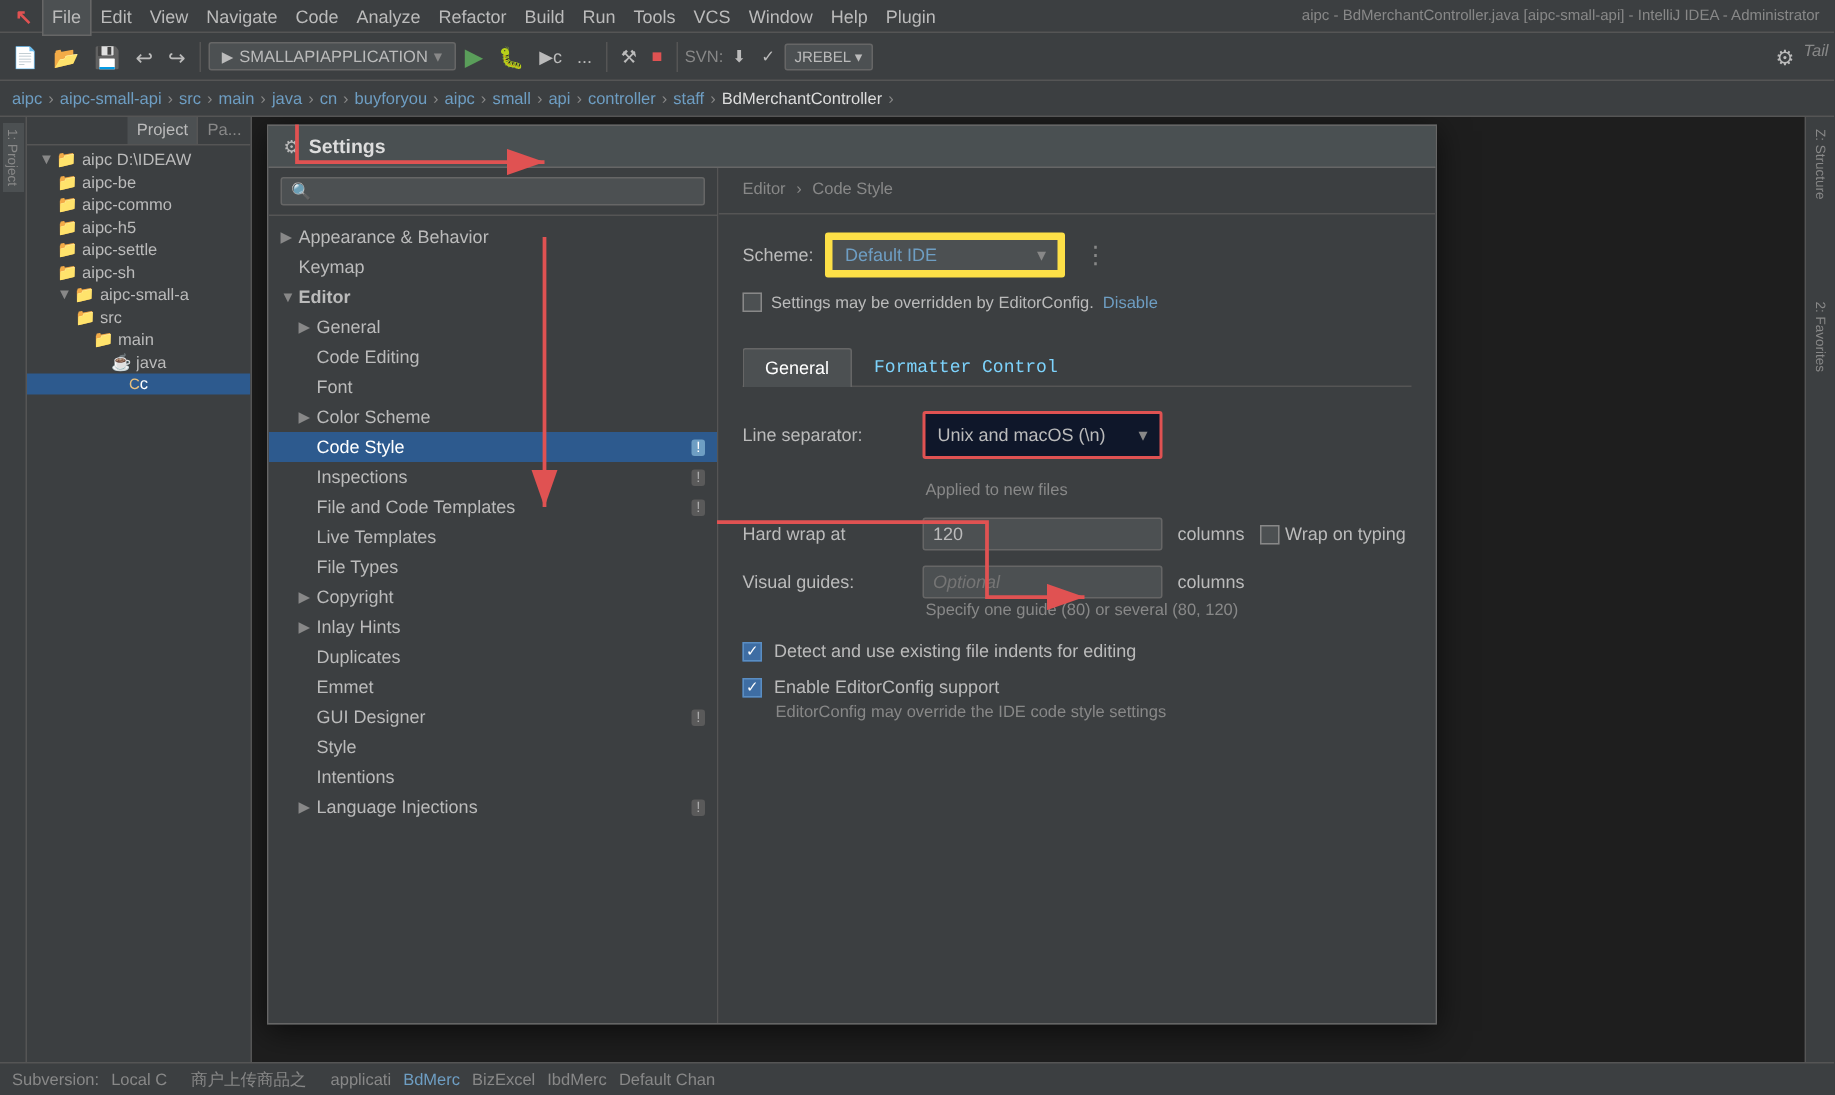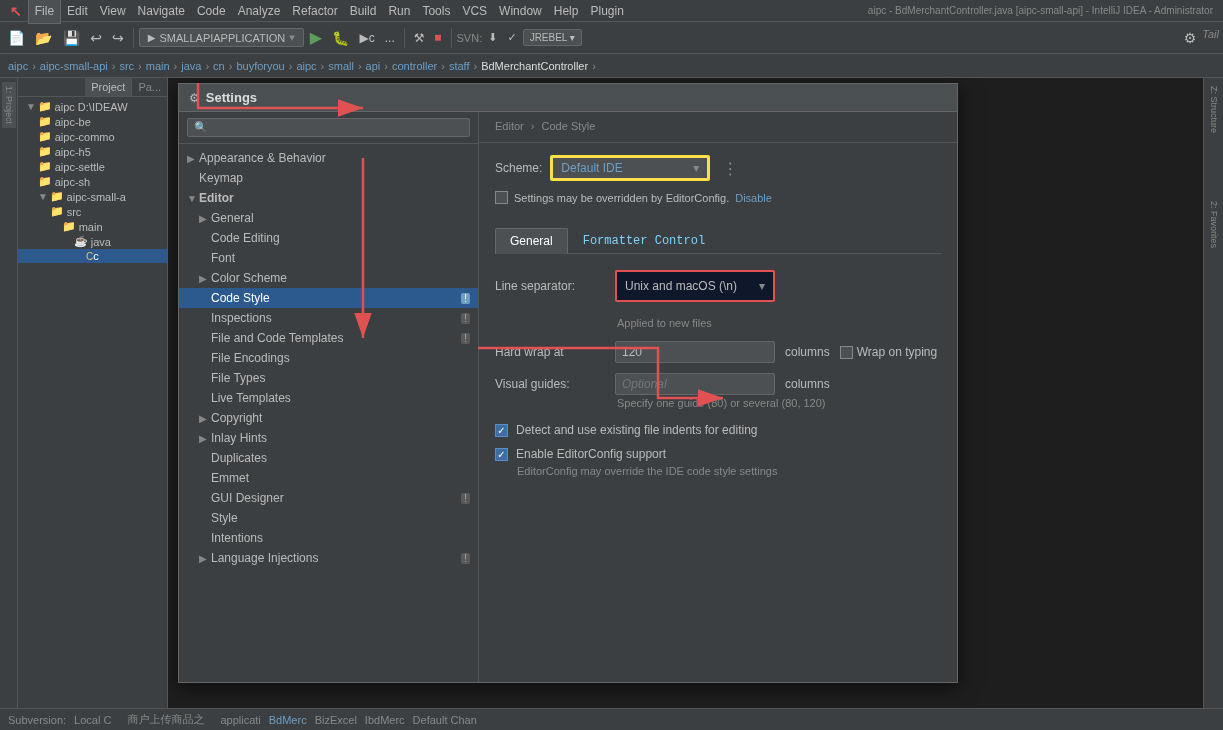--- a/index.html
+++ b/index.html
@@ -260,33 +260,29 @@
                 <span>Inspections</span>
                 <span style="margin-left:auto; background:#5a5a5a; border-radius:2px; padding:0 3px; font-size:10px; color:#aaa;">!</span>
               </div>
 
               <div class="settings-item settings-child">
                 <span style="width:12px;"></span>
                 <span>File and Code Templates</span>
                 <span style="margin-left:auto; background:#5a5a5a; border-radius:2px; padding:0 3px; font-size:10px; color:#aaa;">!</span>
               </div>
 
-              <div class="settings-item settings-child">
-                <span style="width:12px;"></span>
-                <span>File Encodings</span>
+
+              <div class="settings-item settings-child">
+                <span style="width:12px;"></span>
+                <span>Live Templates</span>
               </div>
 
               <div class="settings-item settings-child">
                 <span style="width:12px;"></span>
                 <span>File Types</span>
-              </div>
-
-              <div class="settings-item settings-child">
-                <span style="width:12px;"></span>
-                <span>Live Templates</span>
               </div>
 
 
               <div class="settings-item settings-child">
                 <span style="width:12px; font-size:10px; color:#888;">▶</span>
                 <span>Copyright</span>
               </div>
 
               <div class="settings-item settings-child">
                 <span style="width:12px; font-size:10px; color:#888;">▶</span>
@@ -335,21 +331,21 @@
                 <span>Editor</span>
                 <span style="margin:0 4px;">›</span>
                 <span>Code Style</span>
               </div>
             </div>
 
             <div style="flex:1; padding:12px 16px; overflow-y:auto;" class="scrollbar-thin">
 
               <div style="display:flex; align-items:center; gap:8px; margin-bottom:10px;">
                 <span style="font-size:12px; color:#bbb;">Scheme:</span>
-                <div style="background:#4c5052; border:3px solid #fde047; color:#bbb; padding:3px 8px; font-size:12px; border-radius:2px; display:flex; align-items:center; gap:17px; min-width:160px; cursor:pointer;">
+                <div style="background:#4c5052; border:5px solid #fde047; color:#bbb; padding:3px 8px; font-size:12px; border-radius:2px; display:flex; align-items:center; gap:17px; min-width:160px; cursor:pointer;">
                   <span style="color:#6e9ec3;">Default  IDE</span>
                   <span style="color:#888; margin-left:auto;">▾</span>
                 </div>
                 <button style="background:transparent; border:none; color:#888; cursor:pointer; font-size:16px; padding:0 4px;">⋮</button>
               </div>
 
               <div style="display:flex; align-items:center; gap:6px; font-size:11px; color:#bbb; margin-bottom:24px;">
                 <div style="width:13px; height:13px; background:#4c5052; border:1px solid #888; display:inline-block; flex-shrink:0;"></div>
                 <span>Settings may be overridden by EditorConfig.</span>
                 <span style="color:#6e9ec3; cursor:pointer;">Disable</span>

